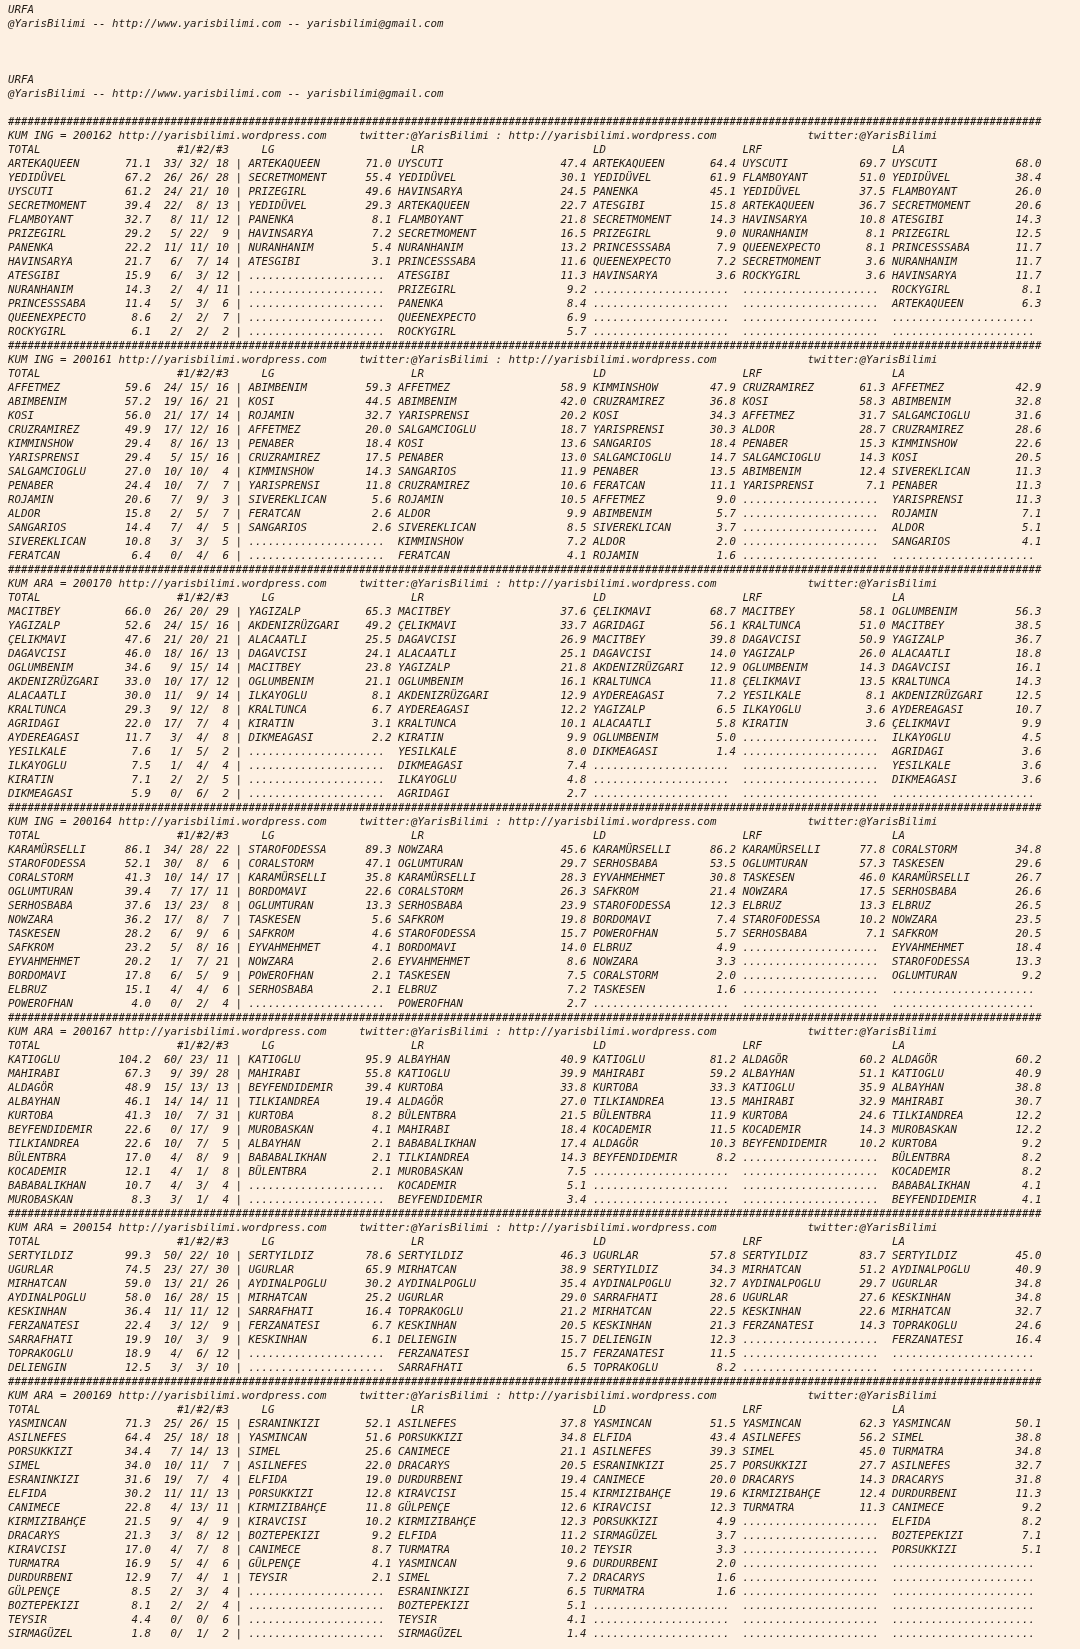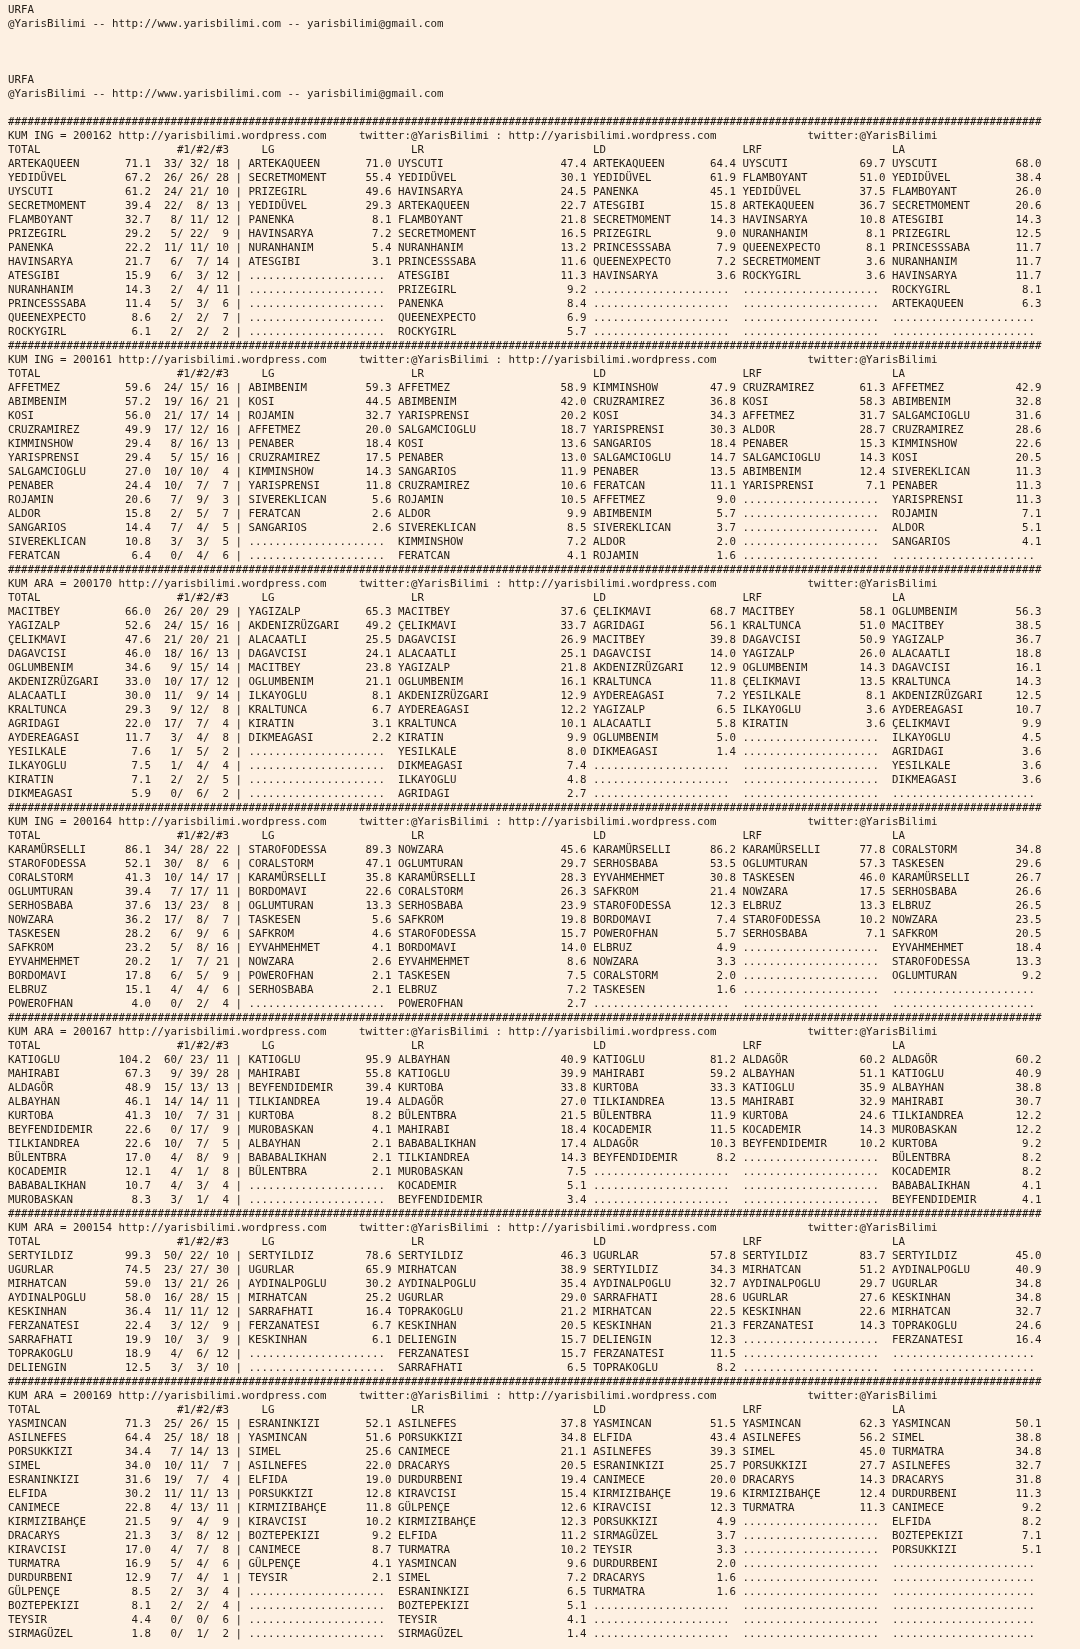--- a/index.html
+++ b/index.html
@@ -3,19 +3,20 @@
 <meta charset="utf-8">
 <style>
   html,body{margin:0;padding:0;background:#fdf0e2;}
   .doc{
     padding:3px 0 6px 8px;
     font-family:"DejaVu Sans Mono", "Liberation Mono", monospace;
     font-size:10.8px;
     line-height:14px;
     color:#211b15;
     white-space:pre;
+    font-style:italic;
   }
   .line{height:14px;}
 </style>
 </head>
 <body>
 
 <div class="doc"><div class="line">URFA</div><div class="line">@YarisBilimi -- http://www.yarisbilimi.com -- yarisbilimi@gmail.com</div><div class="line">&nbsp;</div><div class="line">&nbsp;</div><div class="line">&nbsp;</div><div class="line">URFA</div><div class="line">@YarisBilimi -- http://www.yarisbilimi.com -- yarisbilimi@gmail.com</div><div class="line">&nbsp;</div><div><div class="line">###############################################################################################################################################################</div><div class="line">KUM ING = 200162 http://yarisbilimi.wordpress.com     twitter:@YarisBilimi : http://yarisbilimi.wordpress.com              twitter:@YarisBilimi</div><div class="line">TOTAL                     #1/#2/#3     LG                     LR                          LD                     LRF                    LA</div><div class="line">ARTEKAQUEEN       71.1  33/ 32/ 18 | ARTEKAQUEEN       71.0 UYSCUTI                  47.4 ARTEKAQUEEN       64.4 UYSCUTI           69.7 UYSCUTI            68.0</div><div class="line">YEDIDÜVEL         67.2  26/ 26/ 28 | SECRETMOMENT      55.4 YEDIDÜVEL                30.1 YEDIDÜVEL         61.9 FLAMBOYANT        51.0 YEDIDÜVEL          38.4</div><div class="line">UYSCUTI           61.2  24/ 21/ 10 | PRIZEGIRL         49.6 HAVINSARYA               24.5 PANENKA           45.1 YEDIDÜVEL         37.5 FLAMBOYANT         26.0</div><div class="line">SECRETMOMENT      39.4  22/  8/ 13 | YEDIDÜVEL         29.3 ARTEKAQUEEN              22.7 ATESGIBI          15.8 ARTEKAQUEEN       36.7 SECRETMOMENT       20.6</div><div class="line">FLAMBOYANT        32.7   8/ 11/ 12 | PANENKA            8.1 FLAMBOYANT               21.8 SECRETMOMENT      14.3 HAVINSARYA        10.8 ATESGIBI           14.3</div><div class="line">PRIZEGIRL         29.2   5/ 22/  9 | HAVINSARYA         7.2 SECRETMOMENT             16.5 PRIZEGIRL          9.0 NURANHANIM         8.1 PRIZEGIRL          12.5</div><div class="line">PANENKA           22.2  11/ 11/ 10 | NURANHANIM         5.4 NURANHANIM               13.2 PRINCESSSABA       7.9 QUEENEXPECTO       8.1 PRINCESSSABA       11.7</div><div class="line">HAVINSARYA        21.7   6/  7/ 14 | ATESGIBI           3.1 PRINCESSSABA             11.6 QUEENEXPECTO       7.2 SECRETMOMENT       3.6 NURANHANIM         11.7</div><div class="line">ATESGIBI          15.9   6/  3/ 12 | .....................  ATESGIBI                 11.3 HAVINSARYA         3.6 ROCKYGIRL          3.6 HAVINSARYA         11.7</div><div class="line">NURANHANIM        14.3   2/  4/ 11 | .....................  PRIZEGIRL                 9.2 .....................  .....................  ROCKYGIRL           8.1</div><div class="line">PRINCESSSABA      11.4   5/  3/  6 | .....................  PANENKA                   8.4 .....................  .....................  ARTEKAQUEEN         6.3</div><div class="line">QUEENEXPECTO       8.6   2/  2/  7 | .....................  QUEENEXPECTO              6.9 .....................  .....................  ...................... </div><div class="line">ROCKYGIRL          6.1   2/  2/  2 | .....................  ROCKYGIRL                 5.7 .....................  .....................  ...................... </div></div><div><div class="line">###############################################################################################################################################################</div><div class="line">KUM ING = 200161 http://yarisbilimi.wordpress.com     twitter:@YarisBilimi : http://yarisbilimi.wordpress.com              twitter:@YarisBilimi</div><div class="line">TOTAL                     #1/#2/#3     LG                     LR                          LD                     LRF                    LA</div><div class="line">AFFETMEZ          59.6  24/ 15/ 16 | ABIMBENIM         59.3 AFFETMEZ                 58.9 KIMMINSHOW        47.9 CRUZRAMIREZ       61.3 AFFETMEZ           42.9</div><div class="line">ABIMBENIM         57.2  19/ 16/ 21 | KOSI              44.5 ABIMBENIM                42.0 CRUZRAMIREZ       36.8 KOSI              58.3 ABIMBENIM          32.8</div><div class="line">KOSI              56.0  21/ 17/ 14 | ROJAMIN           32.7 YARISPRENSI              20.2 KOSI              34.3 AFFETMEZ          31.7 SALGAMCIOGLU       31.6</div><div class="line">CRUZRAMIREZ       49.9  17/ 12/ 16 | AFFETMEZ          20.0 SALGAMCIOGLU             18.7 YARISPRENSI       30.3 ALDOR             28.7 CRUZRAMIREZ        28.6</div><div class="line">KIMMINSHOW        29.4   8/ 16/ 13 | PENABER           18.4 KOSI                     13.6 SANGARIOS         18.4 PENABER           15.3 KIMMINSHOW         22.6</div><div class="line">YARISPRENSI       29.4   5/ 15/ 16 | CRUZRAMIREZ       17.5 PENABER                  13.0 SALGAMCIOGLU      14.7 SALGAMCIOGLU      14.3 KOSI               20.5</div><div class="line">SALGAMCIOGLU      27.0  10/ 10/  4 | KIMMINSHOW        14.3 SANGARIOS                11.9 PENABER           13.5 ABIMBENIM         12.4 SIVEREKLICAN       11.3</div><div class="line">PENABER           24.4  10/  7/  7 | YARISPRENSI       11.8 CRUZRAMIREZ              10.6 FERATCAN          11.1 YARISPRENSI        7.1 PENABER            11.3</div><div class="line">ROJAMIN           20.6   7/  9/  3 | SIVEREKLICAN       5.6 ROJAMIN                  10.5 AFFETMEZ           9.0 .....................  YARISPRENSI        11.3</div><div class="line">ALDOR             15.8   2/  5/  7 | FERATCAN           2.6 ALDOR                     9.9 ABIMBENIM          5.7 .....................  ROJAMIN             7.1</div><div class="line">SANGARIOS         14.4   7/  4/  5 | SANGARIOS          2.6 SIVEREKLICAN              8.5 SIVEREKLICAN       3.7 .....................  ALDOR               5.1</div><div class="line">SIVEREKLICAN      10.8   3/  3/  5 | .....................  KIMMINSHOW                7.2 ALDOR              2.0 .....................  SANGARIOS           4.1</div><div class="line">FERATCAN           6.4   0/  4/  6 | .....................  FERATCAN                  4.1 ROJAMIN            1.6 .....................  ...................... </div></div><div><div class="line">###############################################################################################################################################################</div><div class="line">KUM ARA = 200170 http://yarisbilimi.wordpress.com     twitter:@YarisBilimi : http://yarisbilimi.wordpress.com              twitter:@YarisBilimi</div><div class="line">TOTAL                     #1/#2/#3     LG                     LR                          LD                     LRF                    LA</div><div class="line">MACITBEY          66.0  26/ 20/ 29 | YAGIZALP          65.3 MACITBEY                 37.6 ÇELIKMAVI         68.7 MACITBEY          58.1 OGLUMBENIM         56.3</div><div class="line">YAGIZALP          52.6  24/ 15/ 16 | AKDENIZRÜZGARI    49.2 ÇELIKMAVI                33.7 AGRIDAGI          56.1 KRALTUNCA         51.0 MACITBEY           38.5</div><div class="line">ÇELIKMAVI         47.6  21/ 20/ 21 | ALACAATLI         25.5 DAGAVCISI                26.9 MACITBEY          39.8 DAGAVCISI         50.9 YAGIZALP           36.7</div><div class="line">DAGAVCISI         46.0  18/ 16/ 13 | DAGAVCISI         24.1 ALACAATLI                25.1 DAGAVCISI         14.0 YAGIZALP          26.0 ALACAATLI          18.8</div><div class="line">OGLUMBENIM        34.6   9/ 15/ 14 | MACITBEY          23.8 YAGIZALP                 21.8 AKDENIZRÜZGARI    12.9 OGLUMBENIM        14.3 DAGAVCISI          16.1</div><div class="line">AKDENIZRÜZGARI    33.0  10/ 17/ 12 | OGLUMBENIM        21.1 OGLUMBENIM               16.1 KRALTUNCA         11.8 ÇELIKMAVI         13.5 KRALTUNCA          14.3</div><div class="line">ALACAATLI         30.0  11/  9/ 14 | ILKAYOGLU          8.1 AKDENIZRÜZGARI           12.9 AYDEREAGASI        7.2 YESILKALE          8.1 AKDENIZRÜZGARI     12.5</div><div class="line">KRALTUNCA         29.3   9/ 12/  8 | KRALTUNCA          6.7 AYDEREAGASI              12.2 YAGIZALP           6.5 ILKAYOGLU          3.6 AYDEREAGASI        10.7</div><div class="line">AGRIDAGI          22.0  17/  7/  4 | KIRATIN            3.1 KRALTUNCA                10.1 ALACAATLI          5.8 KIRATIN            3.6 ÇELIKMAVI           9.9</div><div class="line">AYDEREAGASI       11.7   3/  4/  8 | DIKMEAGASI         2.2 KIRATIN                   9.9 OGLUMBENIM         5.0 .....................  ILKAYOGLU           4.5</div><div class="line">YESILKALE          7.6   1/  5/  2 | .....................  YESILKALE                 8.0 DIKMEAGASI         1.4 .....................  AGRIDAGI            3.6</div><div class="line">ILKAYOGLU          7.5   1/  4/  4 | .....................  DIKMEAGASI                7.4 .....................  .....................  YESILKALE           3.6</div><div class="line">KIRATIN            7.1   2/  2/  5 | .....................  ILKAYOGLU                 4.8 .....................  .....................  DIKMEAGASI          3.6</div><div class="line">DIKMEAGASI         5.9   0/  6/  2 | .....................  AGRIDAGI                  2.7 .....................  .....................  ...................... </div></div><div><div class="line">###############################################################################################################################################################</div><div class="line">KUM ING = 200164 http://yarisbilimi.wordpress.com     twitter:@YarisBilimi : http://yarisbilimi.wordpress.com              twitter:@YarisBilimi</div><div class="line">TOTAL                     #1/#2/#3     LG                     LR                          LD                     LRF                    LA</div><div class="line">KARAMÜRSELLI      86.1  34/ 28/ 22 | STAROFODESSA      89.3 NOWZARA                  45.6 KARAMÜRSELLI      86.2 KARAMÜRSELLI      77.8 CORALSTORM         34.8</div><div class="line">STAROFODESSA      52.1  30/  8/  6 | CORALSTORM        47.1 OGLUMTURAN               29.7 SERHOSBABA        53.5 OGLUMTURAN        57.3 TASKESEN           29.6</div><div class="line">CORALSTORM        41.3  10/ 14/ 17 | KARAMÜRSELLI      35.8 KARAMÜRSELLI             28.3 EYVAHMEHMET       30.8 TASKESEN          46.0 KARAMÜRSELLI       26.7</div><div class="line">OGLUMTURAN        39.4   7/ 17/ 11 | BORDOMAVI         22.6 CORALSTORM               26.3 SAFKROM           21.4 NOWZARA           17.5 SERHOSBABA         26.6</div><div class="line">SERHOSBABA        37.6  13/ 23/  8 | OGLUMTURAN        13.3 SERHOSBABA               23.9 STAROFODESSA      12.3 ELBRUZ            13.3 ELBRUZ             26.5</div><div class="line">NOWZARA           36.2  17/  8/  7 | TASKESEN           5.6 SAFKROM                  19.8 BORDOMAVI          7.4 STAROFODESSA      10.2 NOWZARA            23.5</div><div class="line">TASKESEN          28.2   6/  9/  6 | SAFKROM            4.6 STAROFODESSA             15.7 POWEROFHAN         5.7 SERHOSBABA         7.1 SAFKROM            20.5</div><div class="line">SAFKROM           23.2   5/  8/ 16 | EYVAHMEHMET        4.1 BORDOMAVI                14.0 ELBRUZ             4.9 .....................  EYVAHMEHMET        18.4</div><div class="line">EYVAHMEHMET       20.2   1/  7/ 21 | NOWZARA            2.6 EYVAHMEHMET               8.6 NOWZARA            3.3 .....................  STAROFODESSA       13.3</div><div class="line">BORDOMAVI         17.8   6/  5/  9 | POWEROFHAN         2.1 TASKESEN                  7.5 CORALSTORM         2.0 .....................  OGLUMTURAN          9.2</div><div class="line">ELBRUZ            15.1   4/  4/  6 | SERHOSBABA         2.1 ELBRUZ                    7.2 TASKESEN           1.6 .....................  ...................... </div><div class="line">POWEROFHAN         4.0   0/  2/  4 | .....................  POWEROFHAN                2.7 .....................  .....................  ...................... </div></div><div><div class="line">###############################################################################################################################################################</div><div class="line">KUM ARA = 200167 http://yarisbilimi.wordpress.com     twitter:@YarisBilimi : http://yarisbilimi.wordpress.com              twitter:@YarisBilimi</div><div class="line">TOTAL                     #1/#2/#3     LG                     LR                          LD                     LRF                    LA</div><div class="line">KATIOGLU         104.2  60/ 23/ 11 | KATIOGLU          95.9 ALBAYHAN                 40.9 KATIOGLU          81.2 ALDAGÖR           60.2 ALDAGÖR            60.2</div><div class="line">MAHIRABI          67.3   9/ 39/ 28 | MAHIRABI          55.8 KATIOGLU                 39.9 MAHIRABI          59.2 ALBAYHAN          51.1 KATIOGLU           40.9</div><div class="line">ALDAGÖR           48.9  15/ 13/ 13 | BEYFENDIDEMIR     39.4 KURTOBA                  33.8 KURTOBA           33.3 KATIOGLU          35.9 ALBAYHAN           38.8</div><div class="line">ALBAYHAN          46.1  14/ 14/ 11 | TILKIANDREA       19.4 ALDAGÖR                  27.0 TILKIANDREA       13.5 MAHIRABI          32.9 MAHIRABI           30.7</div><div class="line">KURTOBA           41.3  10/  7/ 31 | KURTOBA            8.2 BÜLENTBRA                21.5 BÜLENTBRA         11.9 KURTOBA           24.6 TILKIANDREA        12.2</div><div class="line">BEYFENDIDEMIR     22.6   0/ 17/  9 | MUROBASKAN         4.1 MAHIRABI                 18.4 KOCADEMIR         11.5 KOCADEMIR         14.3 MUROBASKAN         12.2</div><div class="line">TILKIANDREA       22.6  10/  7/  5 | ALBAYHAN           2.1 BABABALIKHAN             17.4 ALDAGÖR           10.3 BEYFENDIDEMIR     10.2 KURTOBA             9.2</div><div class="line">BÜLENTBRA         17.0   4/  8/  9 | BABABALIKHAN       2.1 TILKIANDREA              14.3 BEYFENDIDEMIR      8.2 .....................  BÜLENTBRA           8.2</div><div class="line">KOCADEMIR         12.1   4/  1/  8 | BÜLENTBRA          2.1 MUROBASKAN                7.5 .....................  .....................  KOCADEMIR           8.2</div><div class="line">BABABALIKHAN      10.7   4/  3/  4 | .....................  KOCADEMIR                 5.1 .....................  .....................  BABABALIKHAN        4.1</div><div class="line">MUROBASKAN         8.3   3/  1/  4 | .....................  BEYFENDIDEMIR             3.4 .....................  .....................  BEYFENDIDEMIR       4.1</div></div><div><div class="line">###############################################################################################################################################################</div><div class="line">KUM ARA = 200154 http://yarisbilimi.wordpress.com     twitter:@YarisBilimi : http://yarisbilimi.wordpress.com              twitter:@YarisBilimi</div><div class="line">TOTAL                     #1/#2/#3     LG                     LR                          LD                     LRF                    LA</div><div class="line">SERTYILDIZ        99.3  50/ 22/ 10 | SERTYILDIZ        78.6 SERTYILDIZ               46.3 UGURLAR           57.8 SERTYILDIZ        83.7 SERTYILDIZ         45.0</div><div class="line">UGURLAR           74.5  23/ 27/ 30 | UGURLAR           65.9 MIRHATCAN                38.9 SERTYILDIZ        34.3 MIRHATCAN         51.2 AYDINALPOGLU       40.9</div><div class="line">MIRHATCAN         59.0  13/ 21/ 26 | AYDINALPOGLU      30.2 AYDINALPOGLU             35.4 AYDINALPOGLU      32.7 AYDINALPOGLU      29.7 UGURLAR            34.8</div><div class="line">AYDINALPOGLU      58.0  16/ 28/ 15 | MIRHATCAN         25.2 UGURLAR                  29.0 SARRAFHATI        28.6 UGURLAR           27.6 KESKINHAN          34.8</div><div class="line">KESKINHAN         36.4  11/ 11/ 12 | SARRAFHATI        16.4 TOPRAKOGLU               21.2 MIRHATCAN         22.5 KESKINHAN         22.6 MIRHATCAN          32.7</div><div class="line">FERZANATESI       22.4   3/ 12/  9 | FERZANATESI        6.7 KESKINHAN                20.5 KESKINHAN         21.3 FERZANATESI       14.3 TOPRAKOGLU         24.6</div><div class="line">SARRAFHATI        19.9  10/  3/  9 | KESKINHAN          6.1 DELIENGIN                15.7 DELIENGIN         12.3 .....................  FERZANATESI        16.4</div><div class="line">TOPRAKOGLU        18.9   4/  6/ 12 | .....................  FERZANATESI              15.7 FERZANATESI       11.5 .....................  ...................... </div><div class="line">DELIENGIN         12.5   3/  3/ 10 | .....................  SARRAFHATI                6.5 TOPRAKOGLU         8.2 .....................  ...................... </div></div><div><div class="line">###############################################################################################################################################################</div><div class="line">KUM ARA = 200169 http://yarisbilimi.wordpress.com     twitter:@YarisBilimi : http://yarisbilimi.wordpress.com              twitter:@YarisBilimi</div><div class="line">TOTAL                     #1/#2/#3     LG                     LR                          LD                     LRF                    LA</div><div class="line">YASMINCAN         71.3  25/ 26/ 15 | ESRANINKIZI       52.1 ASILNEFES                37.8 YASMINCAN         51.5 YASMINCAN         62.3 YASMINCAN          50.1</div><div class="line">ASILNEFES         64.4  25/ 18/ 18 | YASMINCAN         51.6 PORSUKKIZI               34.8 ELFIDA            43.4 ASILNEFES         56.2 SIMEL              38.8</div><div class="line">PORSUKKIZI        34.4   7/ 14/ 13 | SIMEL             25.6 CANIMECE                 21.1 ASILNEFES         39.3 SIMEL             45.0 TURMATRA           34.8</div><div class="line">SIMEL             34.0  10/ 11/  7 | ASILNEFES         22.0 DRACARYS                 20.5 ESRANINKIZI       25.7 PORSUKKIZI        27.7 ASILNEFES          32.7</div><div class="line">ESRANINKIZI       31.6  19/  7/  4 | ELFIDA            19.0 DURDURBENI               19.4 CANIMECE          20.0 DRACARYS          14.3 DRACARYS           31.8</div><div class="line">ELFIDA            30.2  11/ 11/ 13 | PORSUKKIZI        12.8 KIRAVCISI                15.4 KIRMIZIBAHÇE      19.6 KIRMIZIBAHÇE      12.4 DURDURBENI         11.3</div><div class="line">CANIMECE          22.8   4/ 13/ 11 | KIRMIZIBAHÇE      11.8 GÜLPENÇE                 12.6 KIRAVCISI         12.3 TURMATRA          11.3 CANIMECE            9.2</div><div class="line">KIRMIZIBAHÇE      21.5   9/  4/  9 | KIRAVCISI         10.2 KIRMIZIBAHÇE             12.3 PORSUKKIZI         4.9 .....................  ELFIDA              8.2</div><div class="line">DRACARYS          21.3   3/  8/ 12 | BOZTEPEKIZI        9.2 ELFIDA                   11.2 SIRMAGÜZEL         3.7 .....................  BOZTEPEKIZI         7.1</div><div class="line">KIRAVCISI         17.0   4/  7/  8 | CANIMECE           8.7 TURMATRA                 10.2 TEYSIR             3.3 .....................  PORSUKKIZI          5.1</div><div class="line">TURMATRA          16.9   5/  4/  6 | GÜLPENÇE           4.1 YASMINCAN                 9.6 DURDURBENI         2.0 .....................  ...................... </div><div class="line">DURDURBENI        12.9   7/  4/  1 | TEYSIR             2.1 SIMEL                     7.2 DRACARYS           1.6 .....................  ...................... </div><div class="line">GÜLPENÇE           8.5   2/  3/  4 | .....................  ESRANINKIZI               6.5 TURMATRA           1.6 .....................  ...................... </div><div class="line">BOZTEPEKIZI        8.1   2/  2/  4 | .....................  BOZTEPEKIZI               5.1 .....................  .....................  ...................... </div><div class="line">TEYSIR             4.4   0/  0/  6 | .....................  TEYSIR                    4.1 .....................  .....................  ...................... </div><div class="line">SIRMAGÜZEL         1.8   0/  1/  2 | .....................  SIRMAGÜZEL                1.4 .....................  .....................  ...................... </div></div></div>
 
 </body></html>

